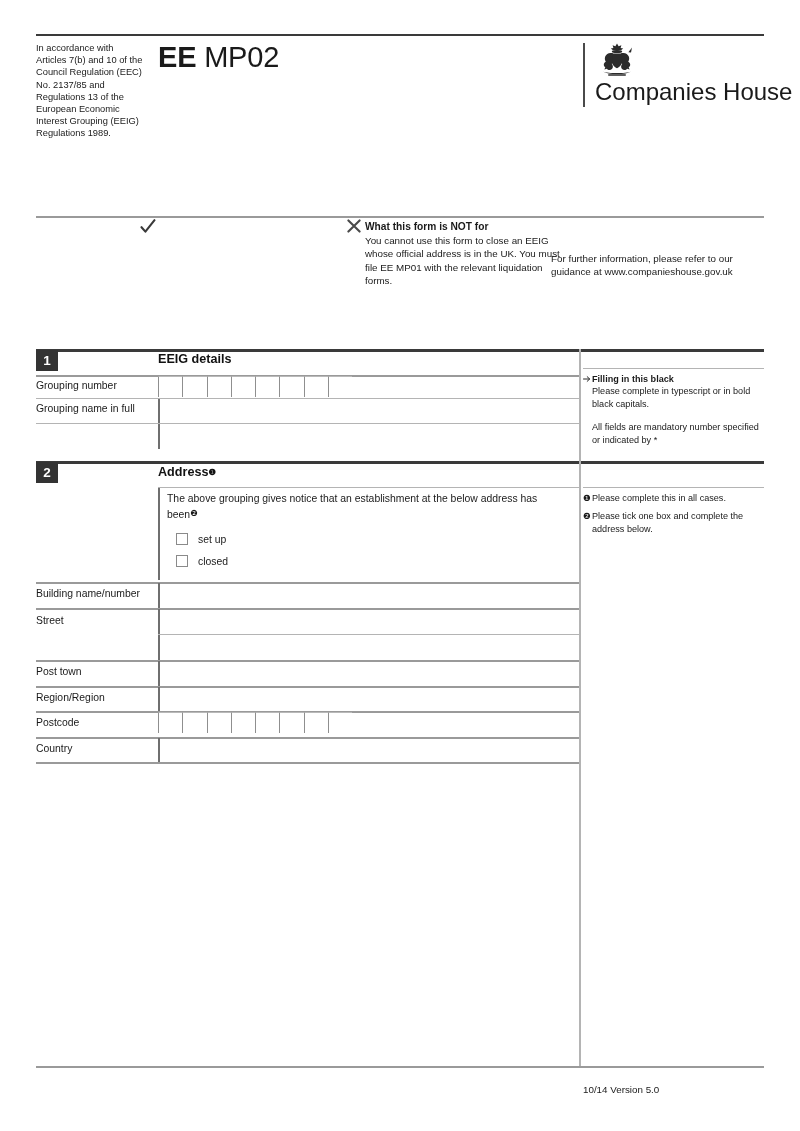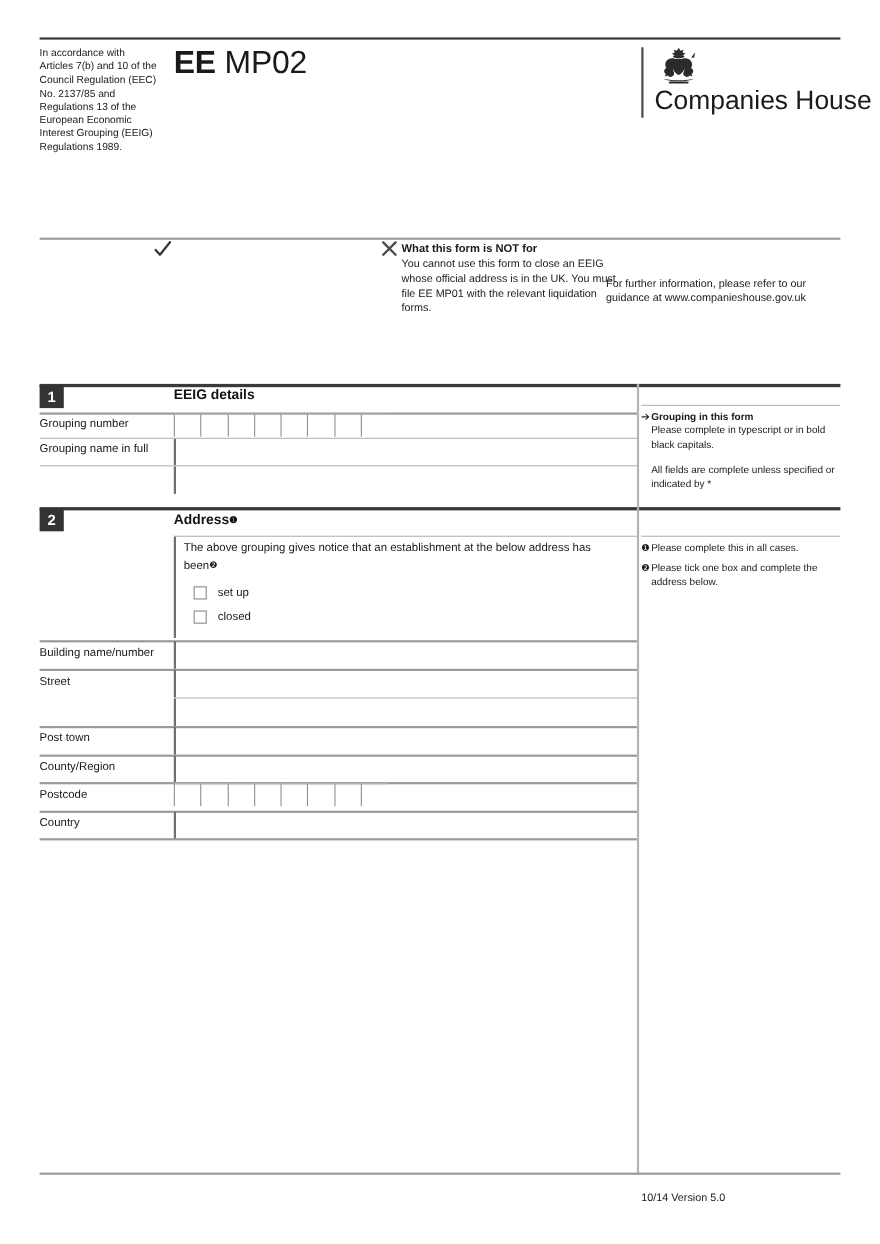--- a/index.html
+++ b/index.html
@@ -239,24 +239,24 @@
   <div class="rule-thin" style="left:36px; top:423px; width:543px;"></div>
   <div class="vtick" style="left:158px; top:424px; height:25px;"></div>
   <div style="position:absolute; left:158px; top:424px; width:421px; height:25px;"></div>
 
   <div class="rule-thin" style="left:583px; top:368px; width:181px;"></div>
   <div class="note" style="left:583px; top:373px; width:184px;">
     <div class="n-row">
       <svg class="arrow-icon" viewBox="0 0 8 8">
         <path d="M0.5 4 H6.5 M4.2 1.7 L6.7 4 L4.2 6.3" stroke="#2b2b2b" stroke-width="1" fill="none" stroke-linecap="round" stroke-linejoin="round"></path>
       </svg>
-      <span class="n-head">Grouping in this form</span>
+      <span class="n-head">Filling in this black</span>
     </div>
     <div style="padding-left:9px;">Please complete in typescript or in bold black capitals.</div>
-    <div style="padding-left:9px; margin-top:11px;">All fields are complete unless specified or indicated by *</div>
+    <div style="padding-left:9px; margin-top:11px;">All fields are mandatory number specified or indicated by *</div>
   </div>
 
   <div class="sec-rule-thick" style="left:36px; top:461px; width:728px;"></div>
 
   <div class="sec-badge" style="left:36px; top:462px;">2</div>
   <div class="sec-title" style="left:158px; top:465px;">
     <span>Address</span><span class="marker-sup">❶</span>
   </div>
 
   <div class="rule-thin" style="left:158px; top:487px; width:421px;"></div>
@@ -299,21 +299,21 @@
   <div class="rule-thin" style="left:158px; top:634px; width:421px;"></div>
   <div class="vtick" style="left:158px; top:635px; height:25px;"></div>
   <div style="position:absolute; left:158px; top:635px; width:421px; height:25px;"></div>
 
   <div class="rule-med" style="left:36px; top:660px; width:543px;"></div>
   <div class="fld-label" style="left:36px; top:666px;">Post town</div>
   <div class="vtick" style="left:158px; top:661px; height:25px;"></div>
   <div style="position:absolute; left:158px; top:661px; width:421px; height:25px;"></div>
 
   <div class="rule-med" style="left:36px; top:686px; width:543px;"></div>
-  <div class="fld-label" style="left:36px; top:692px;">County/Region</div>
+  <div class="fld-label" style="left:36px; top:692px;">Region/Region</div>
   <div class="vtick" style="left:158px; top:687px; height:24px;"></div>
   <div style="position:absolute; left:158px; top:687px; width:421px; height:24px;"></div>
 
   <div class="rule-med" style="left:36px; top:711px; width:543px;"></div>
   <div class="fld-label" style="left:36px; top:717px;">Postcode</div>
   <div class="cellrow" style="left:158px; top:712px;">
     <div class="cell"></div>
     <div class="cell"></div>
     <div class="cell"></div>
     <div class="cell"></div>

